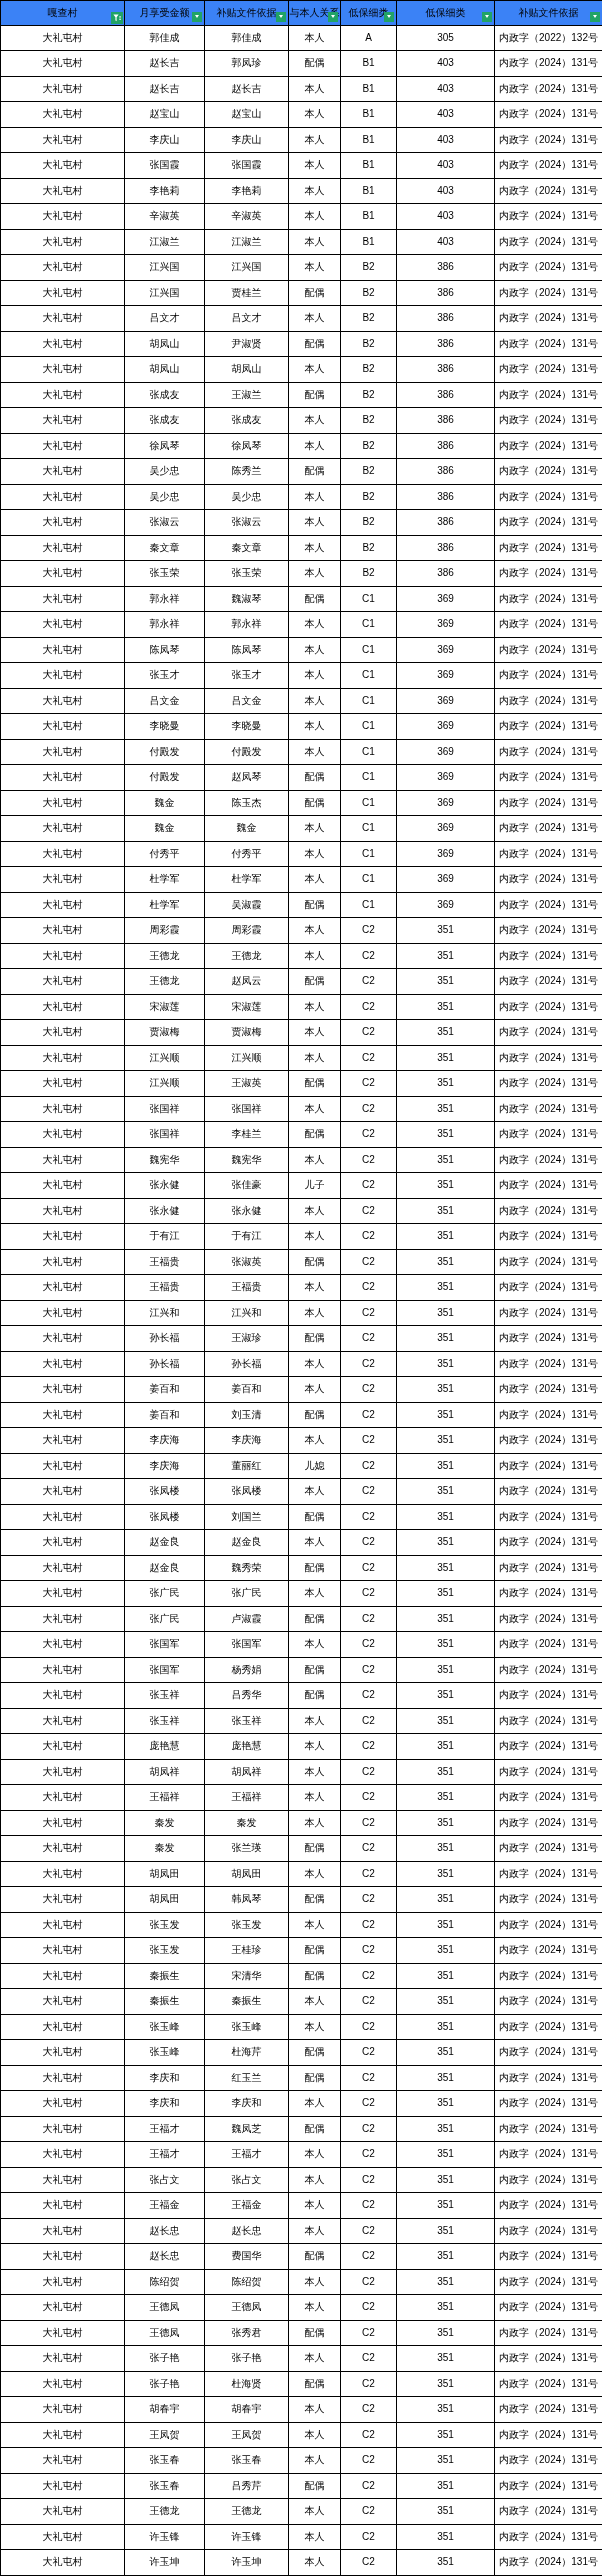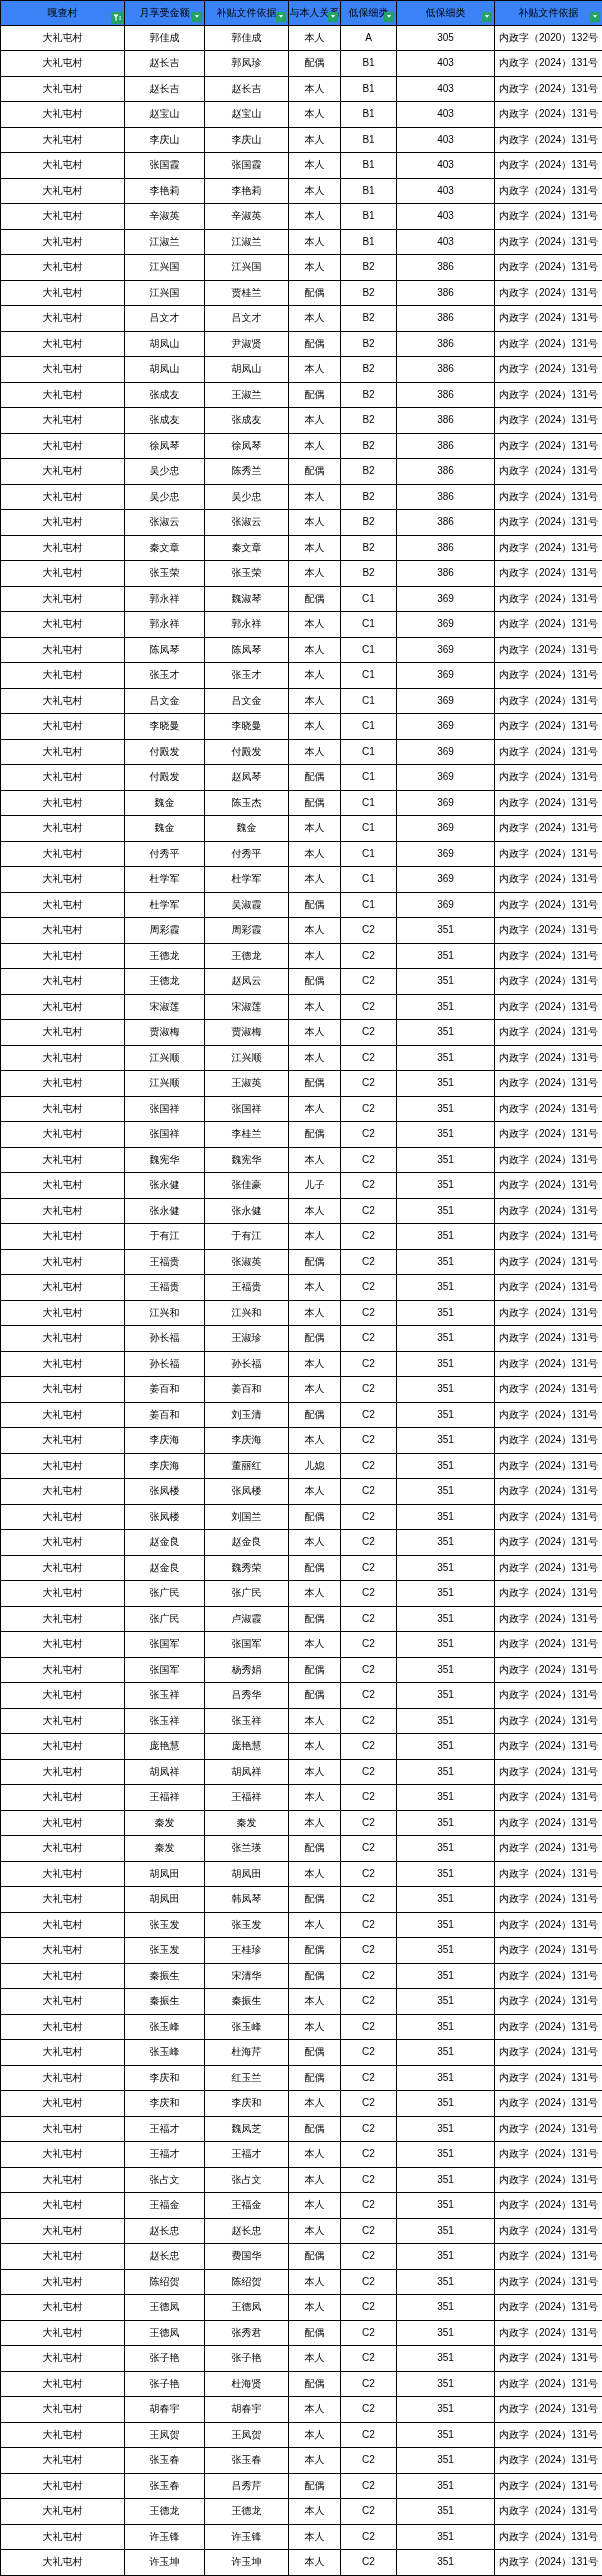--- a/index.html
+++ b/index.html
@@ -80,21 +80,21 @@
     </tr>
   </thead>
   <tbody>
       <tr>
         <td>大礼屯村</td>
         <td>郭佳成</td>
         <td>郭佳成</td>
         <td>本人</td>
         <td>A</td>
         <td>305</td>
-        <td>内政字（2020）132号</td>
+        <td>内政字（2022）132号</td>
       </tr>
       <tr>
         <td>大礼屯村</td>
         <td>赵长吉</td>
         <td>郭凤珍</td>
         <td>配偶</td>
         <td>B1</td>
         <td>403</td>
         <td>内政字（2024）131号</td>
       </tr>

